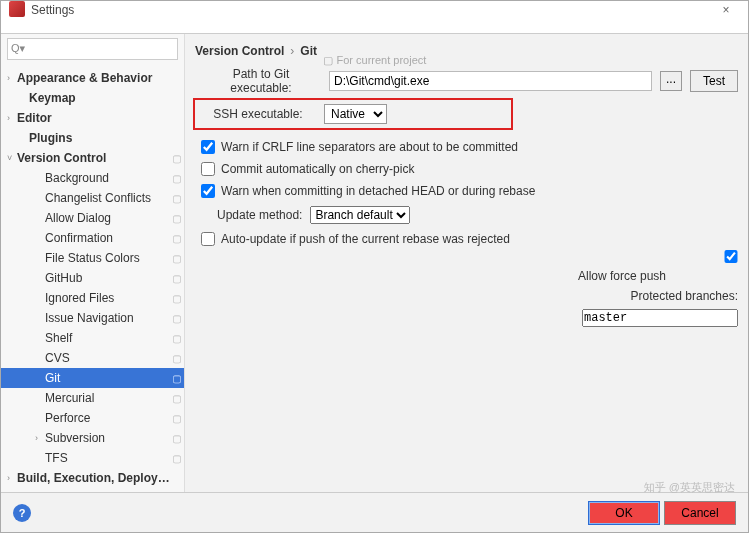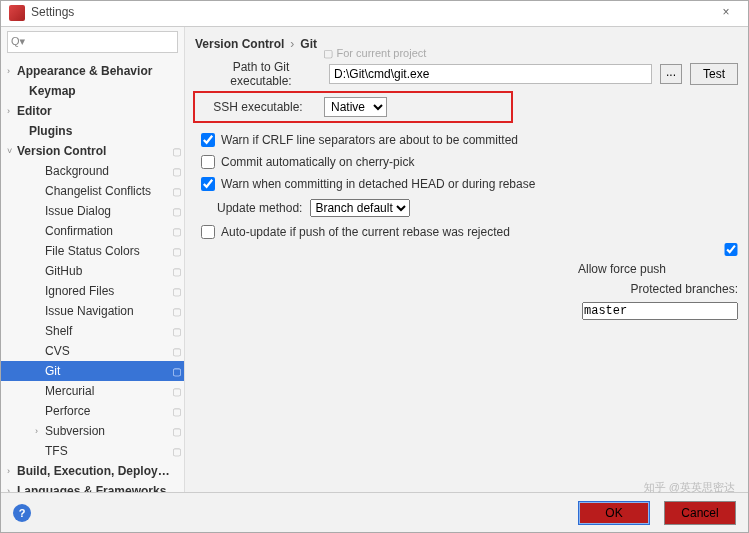--- a/index.html
+++ b/index.html
@@ -1,20 +1,20 @@
 <!DOCTYPE html>
 <html><head>
 <meta charset="utf-8">
 <style>
 * { margin: 0; padding: 0; box-sizing: border-box; font-family: "Segoe UI", Arial, sans-serif; font-size: 12px; }
 body { background: #e8e8e8; width: 749px; height: 533px; overflow: hidden; }
 
 .dialog { width: 749px; height: 533px; background: #f2f2f2; border: 1px solid #aaa; display: flex; flex-direction: column; }
 
-.titlebar { height: 26px; display: flex; align-items: flex-start; padding: 4px 8px; border-bottom: 1px solid #ccc; background: #fff; }
+.titlebar { height: 26px; display: flex; align-items: flex-end; padding: 16px 8px; border-bottom: 1px solid #ccc; background: #fff; }
 .titlebar .icon { width: 16px; height: 16px; margin-right: 6px; background: linear-gradient(135deg,#d44,#a22); border-radius: 2px; display:inline-block; }
 .titlebar .title { flex: 1; color: #444; }
 .titlebar .close { width: 28px; text-align: center; color: #666; cursor: pointer; }
 
 .body { flex: 1; display: flex; min-height: 0; }
 
 .sidebar { width: 184px; background: #f7f7f7; border-right: 1px solid #ddd; display: flex; flex-direction: column; }
 .search { margin: 4px 6px; position: relative; }
 .search input { width: 100%; height: 22px; padding: 2px 4px 2px 18px; border: 1px solid #ccc; background:#fff; }
 .search .mag { position:absolute; left:4px; top:4px; color:#888; font-size:11px; }
@@ -49,21 +49,21 @@
 .check-row { display:flex; align-items:center; height:22px; gap:6px; padding-left:6px; }
 .check-row input[type=checkbox] { width:14px; height:14px; }
 .check-row .clabel { color:#333; }
 
 .inline-group { display:flex; align-items:center; gap:8px; padding-left:22px; height:26px; }
 .inline-group .ilabel { color:#333; }
 
 .footer { height:40px; border-top:1px solid #ccc; display:flex; align-items:center; padding:0 12px; background:#f2f2f2; }
 .footer .help { width:18px; height:18px; border-radius:50%; background:#3874d6; color:#fff; text-align:center; line-height:18px; font-weight:bold; cursor:pointer; font-size:11px; }
 .footer .spacer { flex:1; }
-.footer .fbtn { height:24px; min-width:72px; padding:0 14px; border:1px solid #888; background:#b91c1c; margin-left:14px; cursor:pointer; }
+.footer .fbtn { height:24px; min-width:72px; padding:0 14px; border:1px solid #888; background:#ef4444; margin-left:4px; cursor:pointer; }
 .footer .fbtn.primary { border:1px solid #2c6cd4; box-shadow:0 0 0 1px #8ab4f0 inset; }
 
 .watermark { position:absolute; right:14px; bottom:38px; color:#bcbcbc; font-size:11px; pointer-events:none; }
 </style>
 </head>
 <body>
 
 <div class="dialog">
   <div class="titlebar">
     <span class="icon"></span>
@@ -108,21 +108,21 @@
             <span class="label">Background</span>
             <span class="proj">▢</span>
           </div>
           <div class="tree-item level-2">
             <span class="arrow"></span>
             <span class="label">Changelist Conflicts</span>
             <span class="proj">▢</span>
           </div>
           <div class="tree-item level-2">
             <span class="arrow"></span>
-            <span class="label">Issue Dialog</span>
+            <span class="label">Allow Dialog</span>
             <span class="proj">▢</span>
           </div>
           <div class="tree-item level-2">
             <span class="arrow"></span>
             <span class="label">Confirmation</span>
             <span class="proj">▢</span>
           </div>
           <div class="tree-item level-2">
             <span class="arrow"></span>
             <span class="label">File Status Colors</span>

